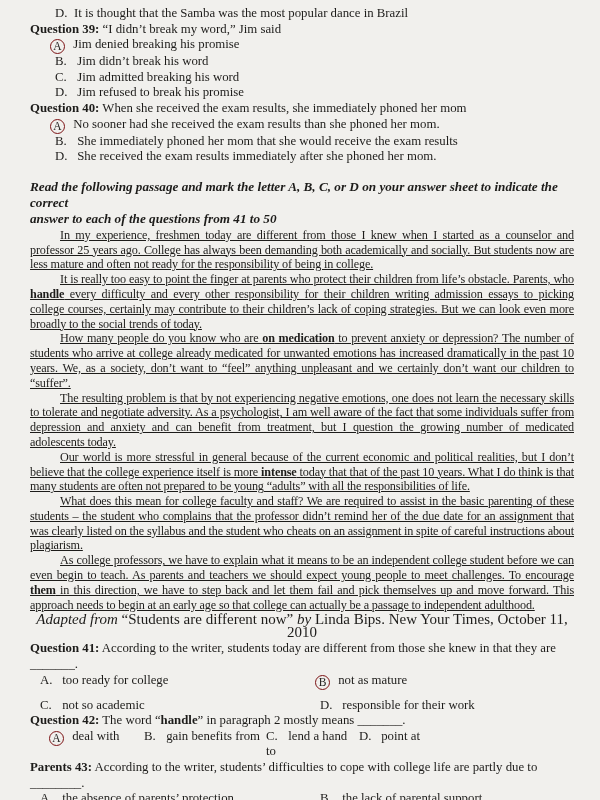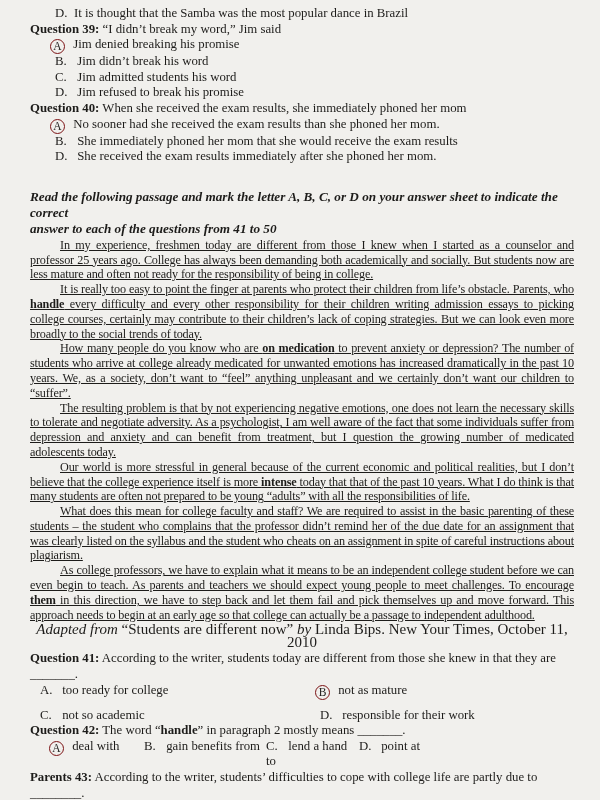--- a/index.html
+++ b/index.html
@@ -24,21 +24,21 @@
     width:15px;height:15px;min-width:15px;
     border:1.7px solid #7c1315;border-radius:50%;
     text-align:center;line-height:12px;font-size:11.5px;
     margin:0 5px 0 -5px;vertical-align:-2px;
   }
   .grid2{display:grid;grid-template-columns:272px auto;padding-left:10px;gap:8px;}
   .row4{display:flex;margin-left:24px;}
   .row4 .c1{width:90px;}
   .row4 .c2{width:122px;}
   .row4 .c3{width:93px;}
-  .instr{font-weight:bold;font-style:italic;font-size:13.2px;line-height:16px;margin-top:24px;}
+  .instr{font-weight:bold;font-style:italic;font-size:13.2px;line-height:16px;margin-top:14px;}
   .passage{margin-top:1px;text-decoration:underline;}
   .para{margin:0;text-indent:30px;text-align:justify;line-height:14.8px;font-size:12.2px;letter-spacing:-0.15px;}
   .source{text-align:center;font-size:15px;line-height:13px;margin:1px 0 2px 0;}
   .source .it{font-style:italic;}
   b{font-weight:bold;}
 </style>
 </head>
 <body>
 
 <div class="page">
@@ -56,21 +56,21 @@
     <div class="opt">
       <span class="circ">A</span>
       <span>Jim denied breaking his promise</span>
     </div>
     <div class="opt">
       <span class="opt-letter">B.</span>
       <span>Jim didn’t break his word</span>
     </div>
     <div class="opt">
       <span class="opt-letter">C.</span>
-      <span>Jim admitted students his word</span>
+      <span>Jim admitted breaking his word</span>
     </div>
     <div class="opt">
       <span class="opt-letter">D.</span>
       <span>Jim refused to break his promise</span>
     </div>
   </div>
 
   <div class="qh">
     <b class="qlabel">Question 40:</b>
     <span>When she received the exam results, she immediately phoned her mom</span>

